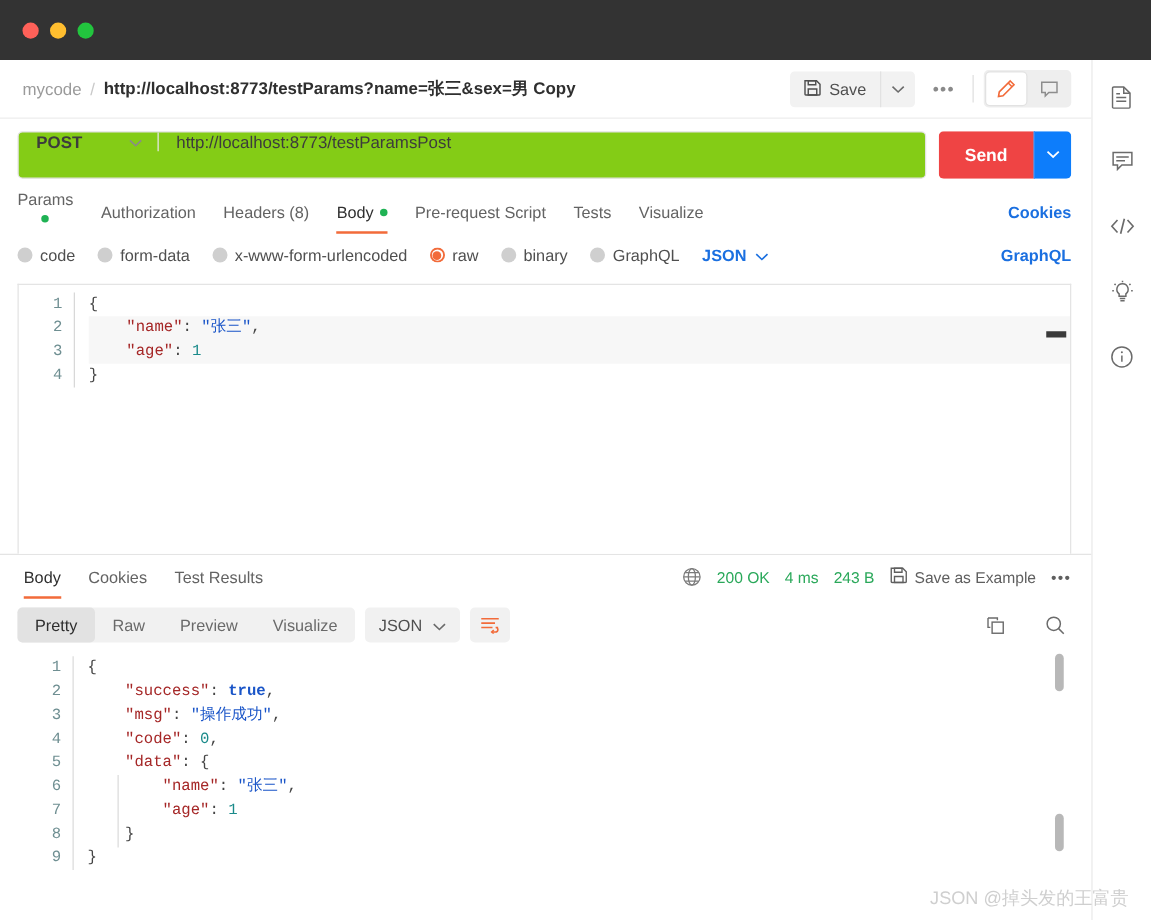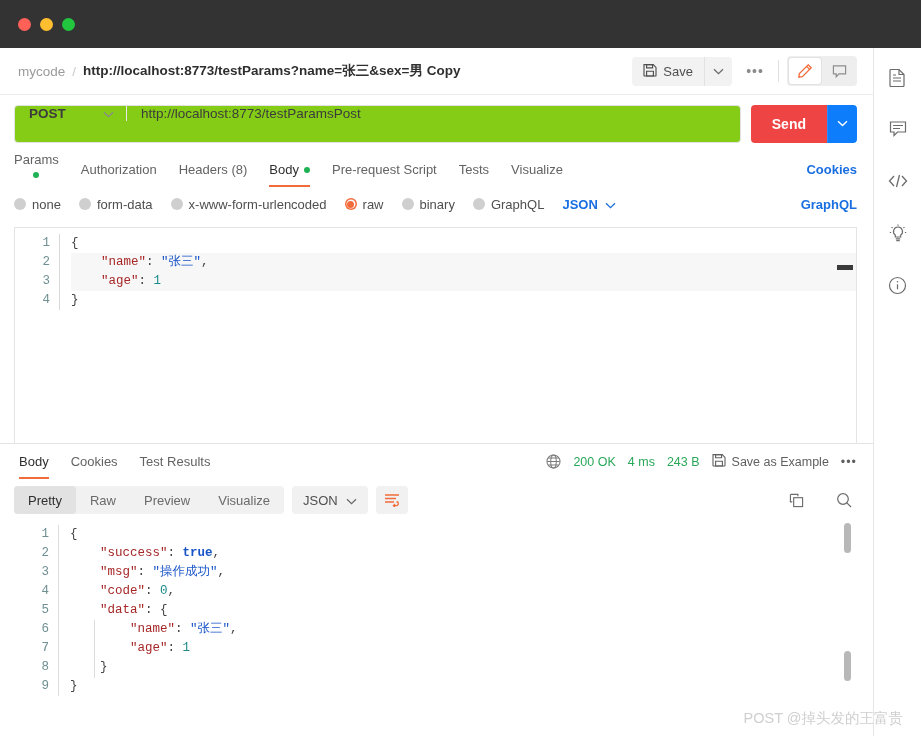--- a/index.html
+++ b/index.html
@@ -409,21 +409,21 @@
       <div class="rtab">
         <span>Visualize</span>
       </div>
       <div class="tabs-spacer"></div>
       <div class="link-blue">Cookies</div>
     </div>
 
     <div class="typerow">
       <label class="radio">
         <span class="rb"></span>
-        <span>none</span>
+        <span>code</span>
       </label>
       <label class="radio">
         <span class="rb"></span>
         <span>form-data</span>
       </label>
       <label class="radio">
         <span class="rb"></span>
         <span>x-www-form-urlencoded</span>
       </label>
       <label class="radio sel">
@@ -569,14 +569,14 @@
             <div class="ln"><span class="p">    </span><span class="p">}</span></div>
             <div class="ln"><span class="p">}</span></div>
           </div>
       </div>
       <div class="sb-v" style="top:2px;height:30px;right:6px;"></div>
       <div class="sb-v" style="top:130px;height:30px;right:6px;"></div>
     </div>
 
   </div>
 
-  <div class="watermark">POST @掉头发的王富贵</div>
+  <div class="watermark">JSON @掉头发的王富贵</div>
 </div>
 
 </body></html>

